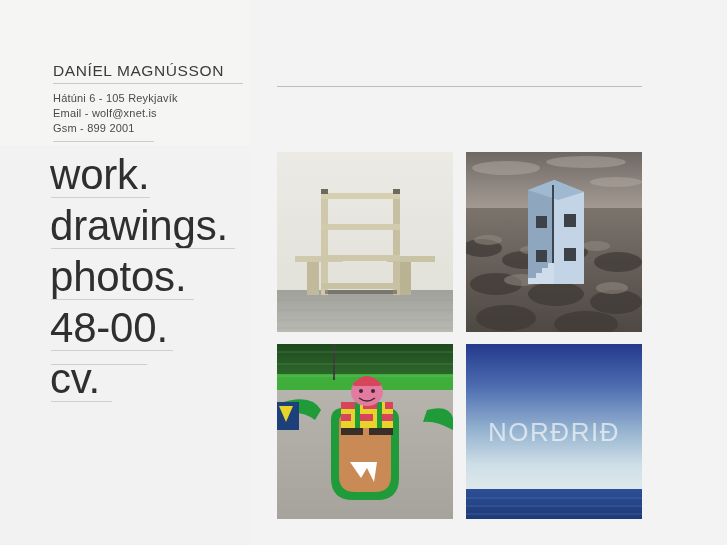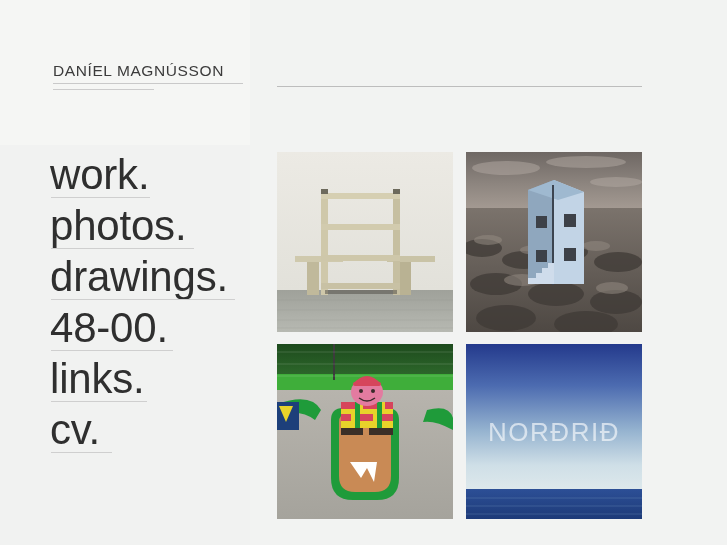--- a/index.html
+++ b/index.html
@@ -145,47 +145,51 @@
 <body>
 
 <div id="page">
 
   <div class="left-panel"></div>
   <div class="left-panel-lower"></div>
 
   <div class="identity">
     <div class="identity-name">DANÍEL MAGNÚSSON</div>
     <div class="rule-thin"></div>
+    <div class="identity-lines">
+      <div>Hátúni 6 - 105 Reykjavík</div>
+      <div>Email - wolf@xnet.is</div>
+      <div>Gsm - 899 2001</div>
+    </div>
     <div class="identity-rule-bottom"></div>
   </div>
 
   <nav class="nav">
 
     <a class="nav-item" href="#">
       <span class="nav-label">work.</span>
       <span class="nav-underline u-work"></span>
     </a>
 
     <a class="nav-item" href="#">
+      <span class="nav-label">drawings.</span>
+      <span class="nav-underline u-drawings"></span>
+    </a>
+
+    <a class="nav-item" href="#">
       <span class="nav-label">photos.</span>
       <span class="nav-underline u-photos"></span>
     </a>
 
     <a class="nav-item" href="#">
-      <span class="nav-label">drawings.</span>
-      <span class="nav-underline u-drawings"></span>
-    </a>
-
-    <a class="nav-item" href="#">
       <span class="nav-label">48-00.</span>
       <span class="nav-underline u-9500"></span>
     </a>
 
     <a class="nav-item" href="#">
-      <span class="nav-label">links.</span>
       <span class="nav-underline u-links"></span>
     </a>
 
     <a class="nav-item" href="#">
       <span class="nav-label">cv.</span>
       <span class="nav-underline u-cv"></span>
     </a>
 
   </nav>
 

